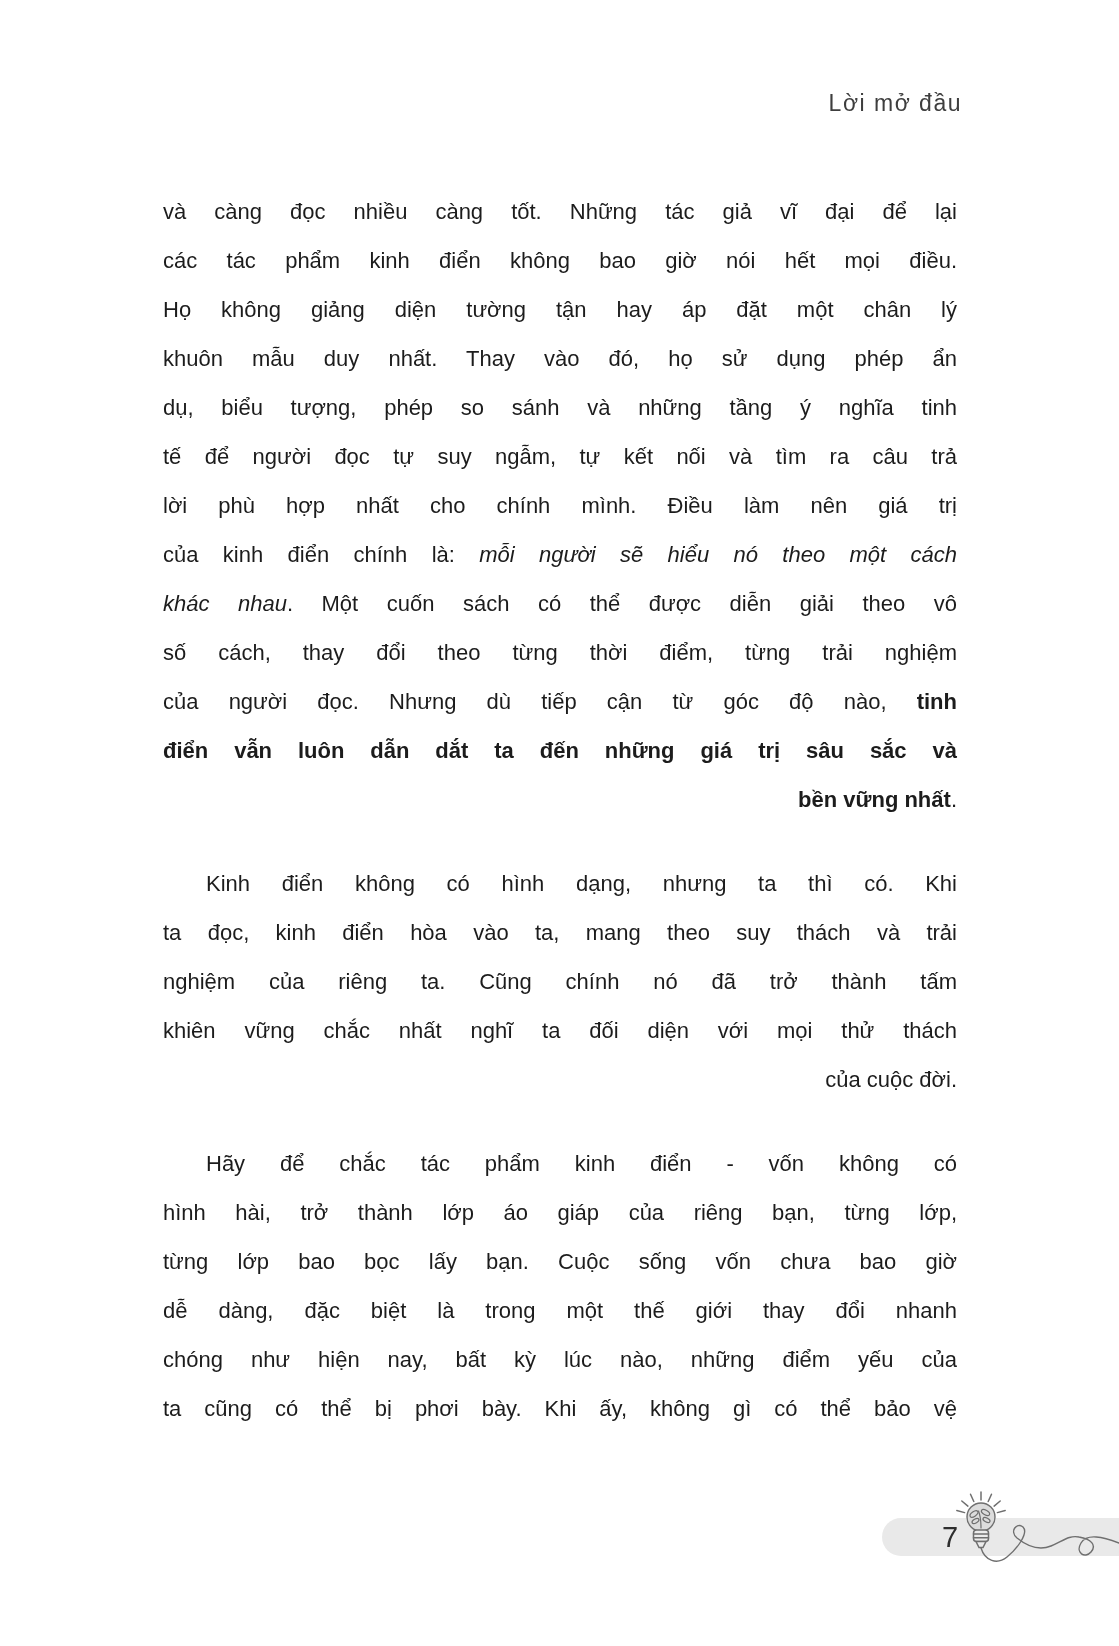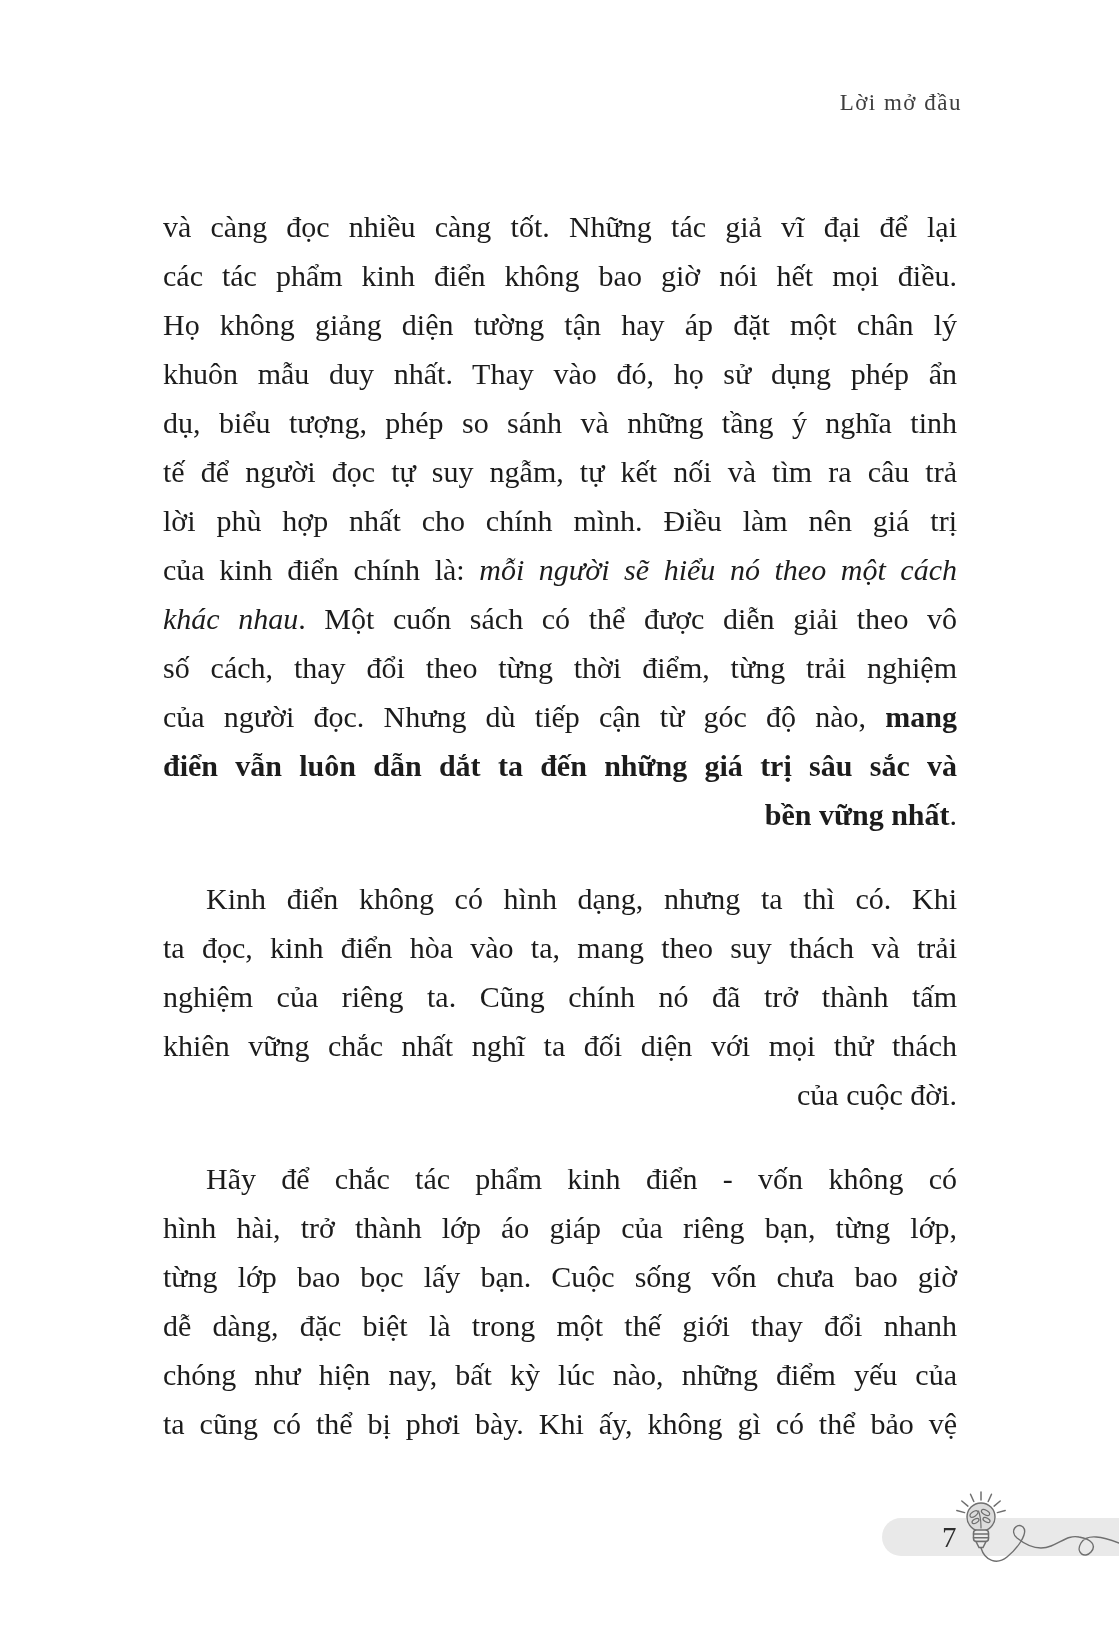--- a/index.html
+++ b/index.html
@@ -1,38 +1,38 @@
 <!DOCTYPE html>
 <html><head>
 <meta charset="utf-8">
 <style>
   html, body { margin: 0; padding: 0; background: #ffffff; }
   .page {
     position: relative;
     width: 1119px;
     height: 1646px;
     background: #ffffff;
-    font-family: Liberation Serif, serif;
+    font-family: Liberation Sans, sans-serif;
     overflow: hidden;
     border-radius: 9px;
   }
   .running-head {
     position: absolute;
     top: 90px;
     right: 157px;
     font-size: 23px;
     letter-spacing: 1.5px;
     color: #3e3e3e;
   }
   .body-text {
     position: absolute;
     left: 163px;
-    top: 202px;
+    top: 187px;
     width: 794px;
-    font-size: 30px;
+    font-size: 22px;
     color: #1c1c1c;
   }
   .para { margin: 0 0 35px 0; }
   .para:last-child { margin-bottom: 0; }
   .line {
     height: 49px;
     line-height: 49px;
     text-align: justify;
     text-align-last: justify;
   }
@@ -81,21 +81,21 @@
         <div class="line"><span>và càng đọc nhiều càng tốt. Những tác giả vĩ đại để lại</span></div>
         <div class="line"><span>các tác phẩm kinh điển không bao giờ nói hết mọi điều.</span></div>
         <div class="line"><span>Họ không giảng diện tường tận hay áp đặt một chân lý</span></div>
         <div class="line"><span>khuôn mẫu duy nhất. Thay vào đó, họ sử dụng phép ẩn</span></div>
         <div class="line"><span>dụ, biểu tượng, phép so sánh và những tầng ý nghĩa tinh</span></div>
         <div class="line"><span>tế để người đọc tự suy ngẫm, tự kết nối và tìm ra câu trả</span></div>
         <div class="line"><span>lời phù hợp nhất cho chính mình. Điều làm nên giá trị</span></div>
         <div class="line"><span>của kinh điển chính là: </span><span class="i">mỗi người sẽ hiểu nó theo một cách</span></div>
         <div class="line"><span class="i">khác nhau</span><span>. Một cuốn sách có thể được diễn giải theo vô</span></div>
         <div class="line"><span>số cách, thay đổi theo từng thời điểm, từng trải nghiệm</span></div>
-        <div class="line"><span>của người đọc. Nhưng dù tiếp cận từ góc độ nào, </span><span class="b">mang</span></div>
+        <div class="line"><span>của người đọc. Nhưng dù tiếp cận từ góc độ nào, </span><span class="b">tinh</span></div>
         <div class="line"><span class="b">điển vẫn luôn dẫn dắt ta đến những giá trị sâu sắc và</span></div>
         <div class="line no-stretch"><span class="b">bền vững nhất</span><span>.</span></div>
       </div>
       <div class="para indent">
         <div class="line"><span>Kinh điển không có hình dạng, nhưng ta thì có. Khi</span></div>
         <div class="line"><span>ta đọc, kinh điển hòa vào ta, mang theo suy thách và trải</span></div>
         <div class="line"><span>nghiệm của riêng ta. Cũng chính nó đã trở thành tấm</span></div>
         <div class="line"><span>khiên vững chắc nhất nghĩ ta đối diện với mọi thử thách</span></div>
         <div class="line no-stretch"><span>của cuộc đời.</span></div>
       </div>

